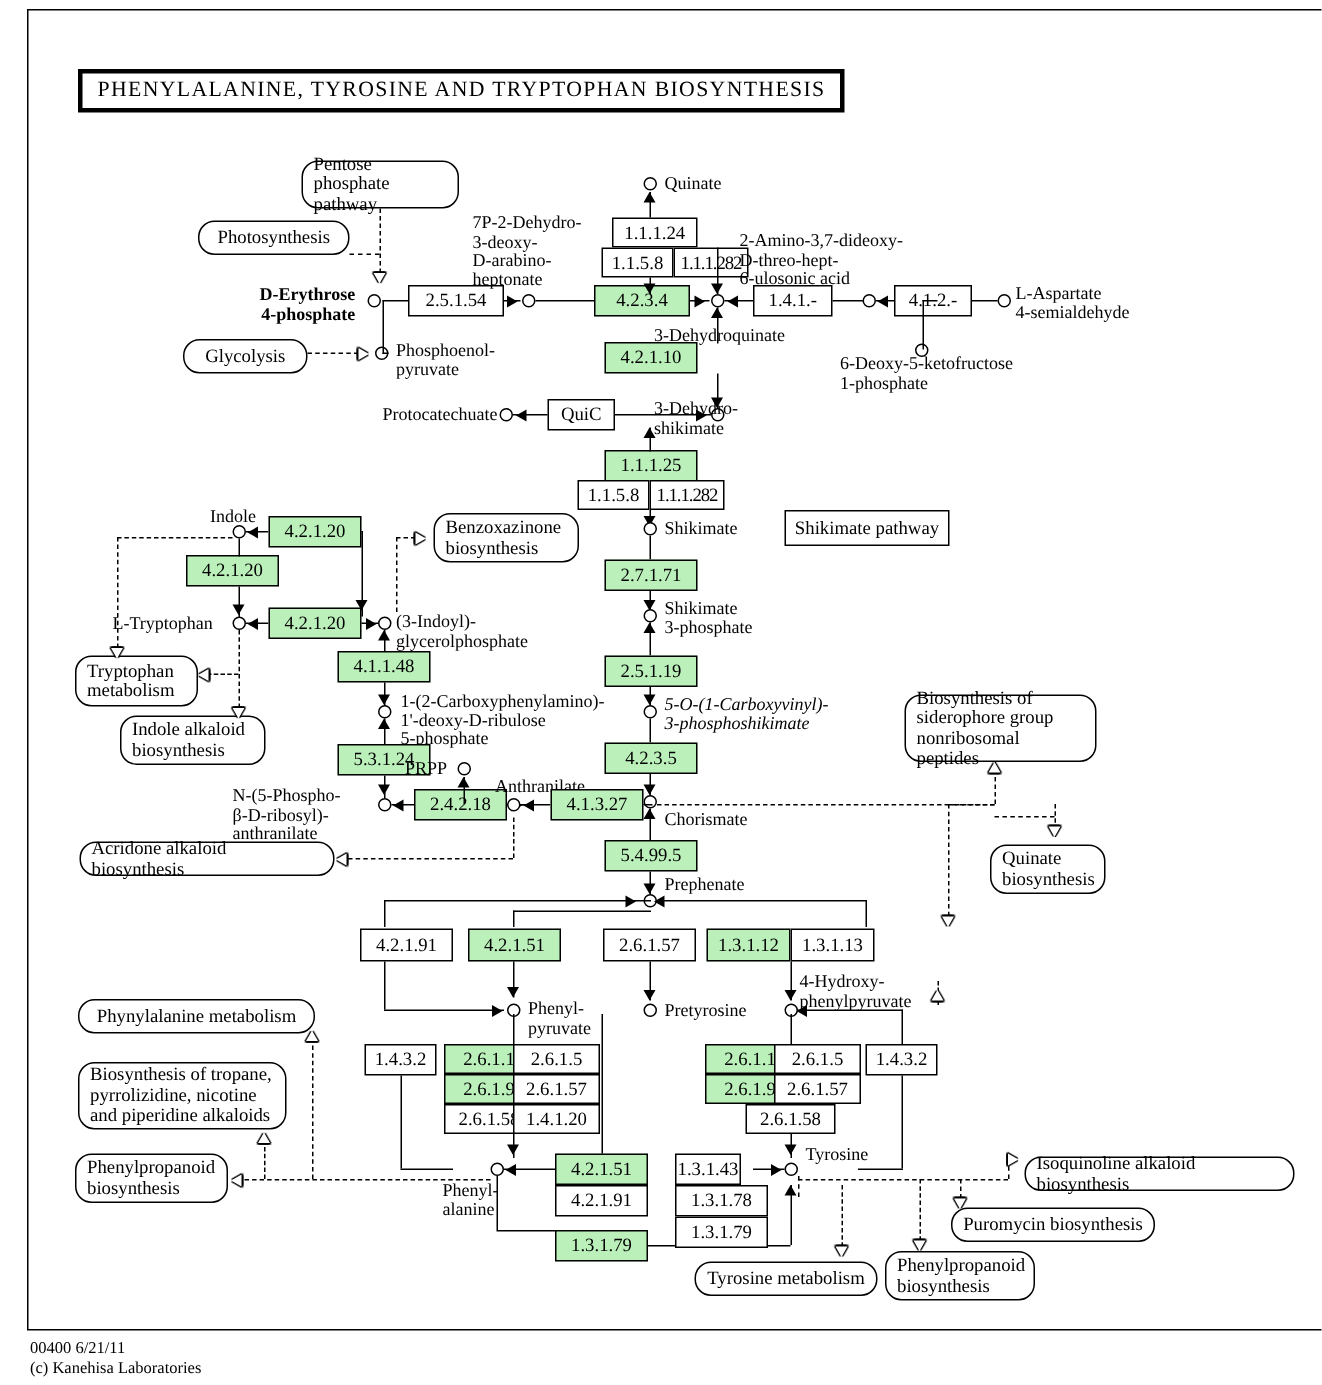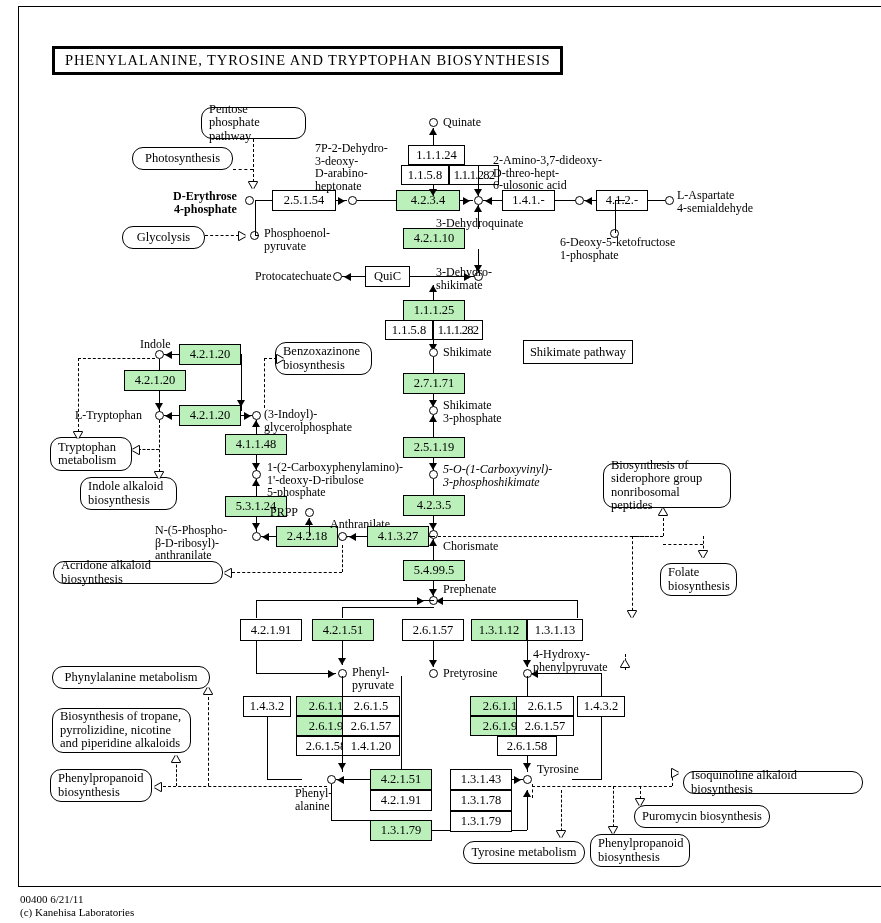--- a/index.html
+++ b/index.html
@@ -53,42 +53,42 @@
   <div class="map" style="left:189px;top:107px;width:105px;height:32px;">
       <span>Pentose phosphate
 pathway</span>
     </div>
   <div class="map" style="left:120px;top:147px;width:101px;height:23px;justify-content:center;">
       <span>Photosynthesis</span>
     </div>
   <div class="map" style="left:110px;top:226px;width:83px;height:23px;justify-content:center;">
       <span>Glycolysis</span>
     </div>
-  <div class="map" style="left:263px;top:342px;width:97px;height:33px;">
+  <div class="map" style="left:277px;top:342px;width:97px;height:33px;">
       <span>Benzoxazinone
 biosynthesis</span>
     </div>
   <div class="map" style="left:38px;top:437px;width:82px;height:34px;">
       <span>Tryptophan
 metabolism</span>
     </div>
   <div class="map" style="left:68px;top:477px;width:97px;height:33px;">
       <span>Indole alkaloid
 biosynthesis</span>
     </div>
   <div class="map" style="left:41px;top:561px;width:170px;height:23px;justify-content:center;">
       <span>Acridone alkaloid biosynthesis</span>
     </div>
   <div class="map" style="left:591px;top:463px;width:128px;height:45px;">
       <span>Biosynthesis of
 siderophore group
 nonribosomal peptides</span>
     </div>
   <div class="map" style="left:648px;top:563px;width:77px;height:33px;">
-      <span>Folate
+      <span>Quinate
 biosynthesis</span>
     </div>
   <div class="map" style="left:40px;top:666px;width:158px;height:23px;justify-content:center;">
       <span>Phynylalanine metabolism</span>
     </div>
   <div class="map" style="left:40px;top:708px;width:139px;height:45px;">
       <span>Biosynthesis of tropane,
 pyrrolizidine, nicotine and
 piperidine alkaloids</span>
     </div>
@@ -373,21 +373,21 @@
   <div class="ln lnh" style="left:319px;top:820px;width:39px;"></div>
   <div class="ec hi" style="left:358px;top:820px;width:62px;height:21px;">1.3.1.79</div>
   <div class="ln lnh" style="left:420px;top:830px;width:95px;"></div>
   <div class="ln lnv" style="left:515px;top:790px;height:40px;"></div>
   <div class="ar up" style="left:511px;top:790px;"></div>
 
   <div class="cpd" style="left:511px;top:775px;"></div>
   <div class="lbl" style="left:525px;top:763px;">Tyrosine</div>
   <div class="ln lnh" style="left:490px;top:779px;width:21px;"></div>
   <div class="ar rt" style="left:502px;top:776px;"></div>
-  <div class="ec" style="left:438px;top:769px;width:62px;height:21px;">1.3.1.43</div>
+  <div class="ec" style="left:438px;top:769px;width:44px;height:21px;">1.3.1.43</div>
   <div class="ec" style="left:438px;top:790px;width:62px;height:21px;">1.3.1.78</div>
   <div class="ec" style="left:438px;top:811px;width:62px;height:21px;">1.3.1.79</div>
 
   <div class="dv" style="left:241px;top:139px;height:43px;"></div>
   <div class="hol dn" style="left:237px;top:182px;"></div>
 
   <div class="dh" style="left:221px;top:169px;width:20px;"></div>
 
   <div class="dh" style="left:193px;top:235px;width:34px;"></div>
   <div class="hol rt" style="left:227px;top:232px;"></div>

